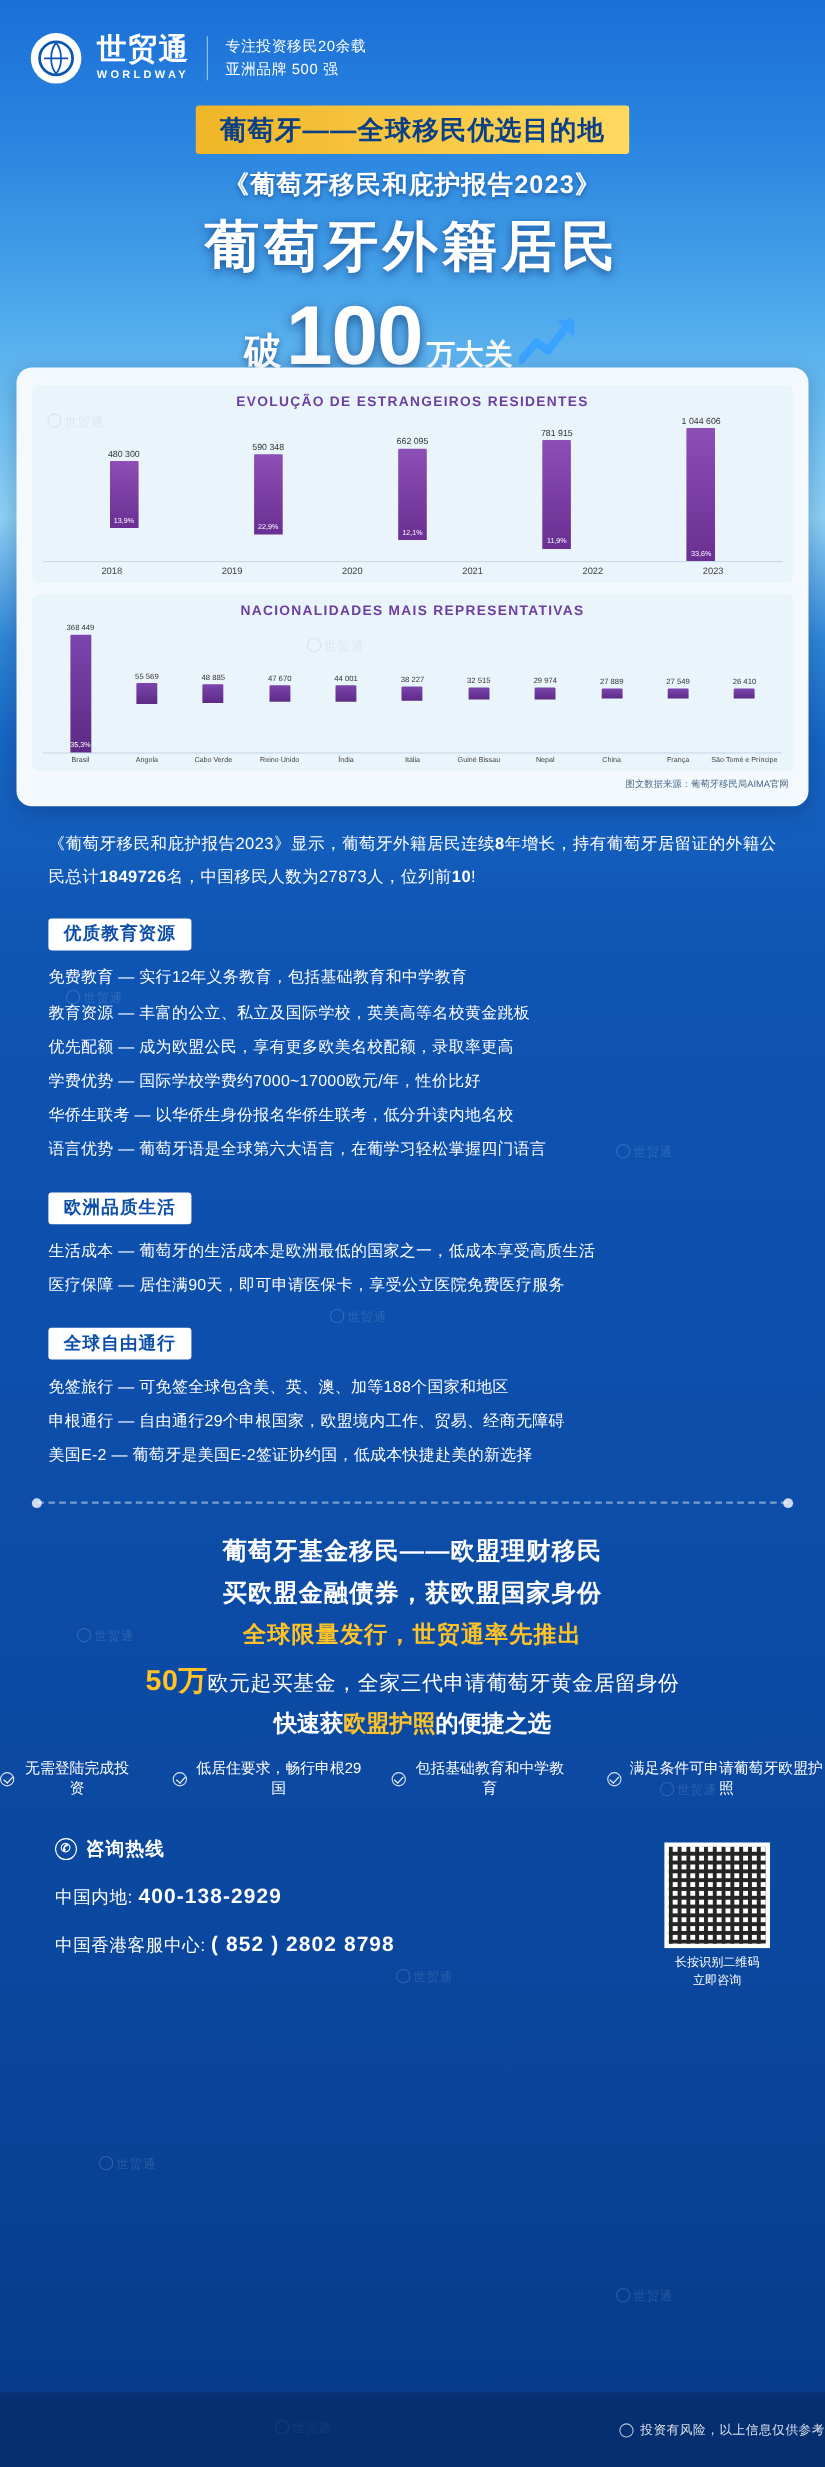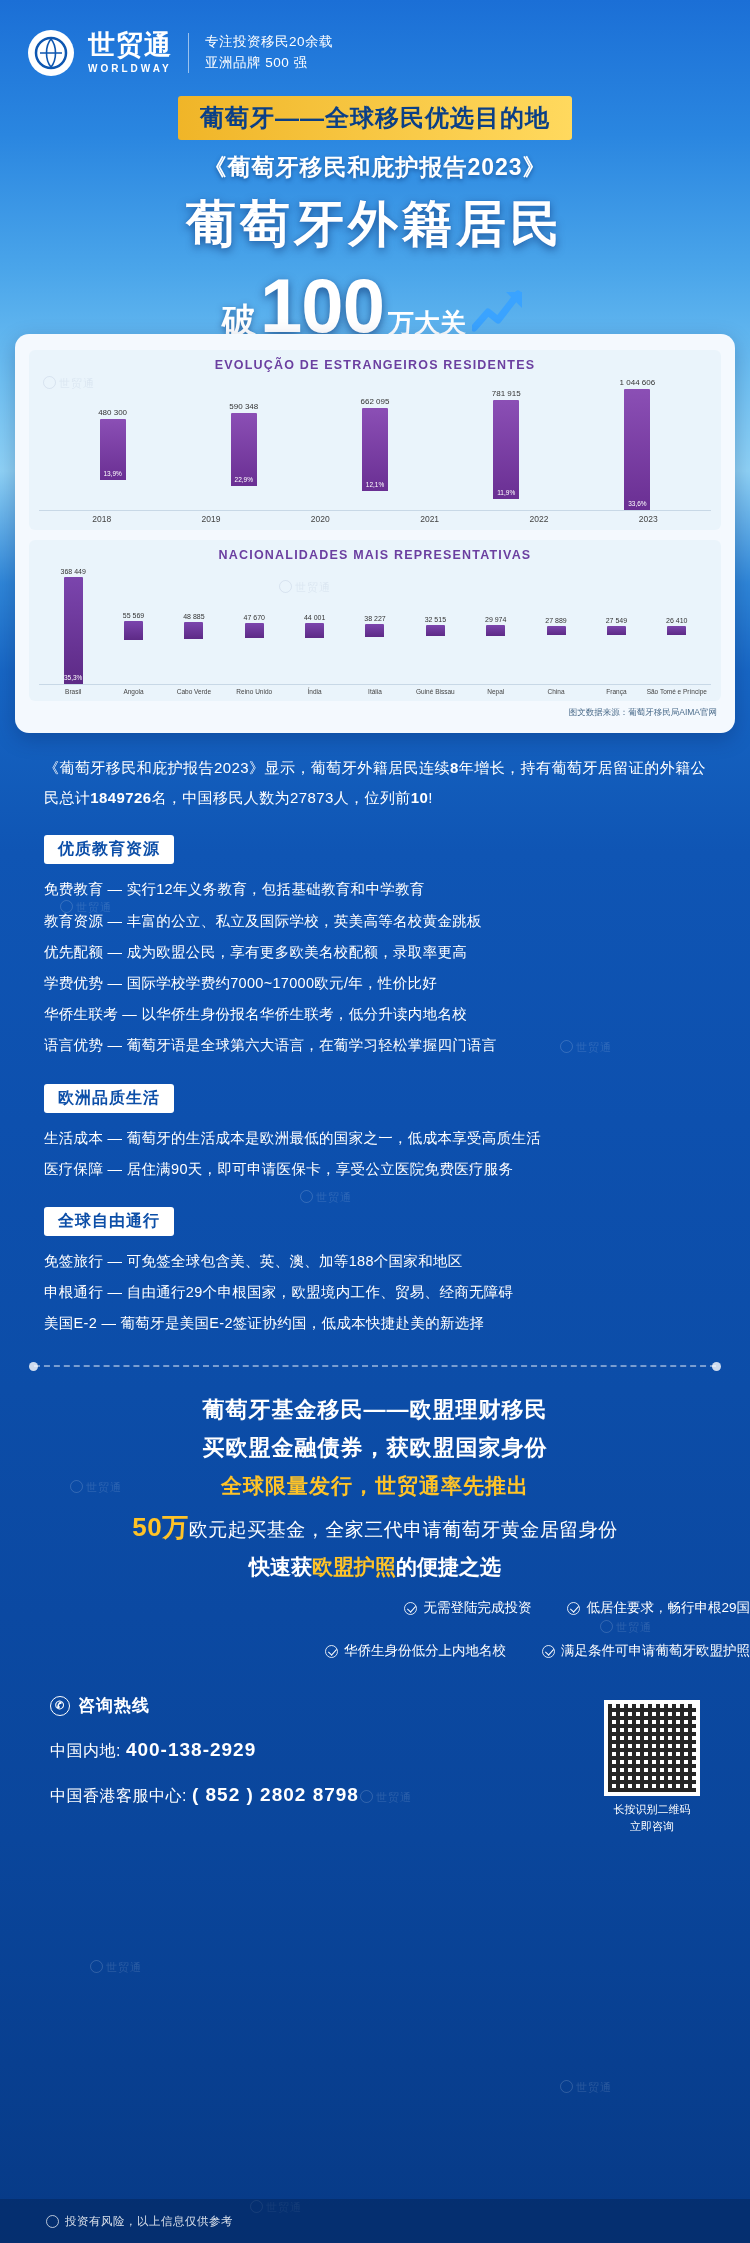--- a/index.html
+++ b/index.html
@@ -294,21 +294,21 @@
   }
   .promo-l4 .big { font-size: 26px; font-weight: bold; color: #ffc327; }
   .promo-l5 {
     margin-top: 8px;
     font-size: 21px; font-weight: bold; color: #ffffff;
   }
   .promo-l5 .y { color: #ffc327; }
   .promo-bullets {
     margin-top: 18px;
     display: flex;
-    flex-direction: column;
+    flex-direction: row;
     align-items: flex-end;
     gap: 25px;
   }
   .bullet-row { display: flex; gap: 36px; }
   .bullet {
     color: #ffffff; font-size: 13.5px;
     display: flex; align-items: center; gap: 6px;
   }
   .tick {
     display: inline-block;
@@ -372,24 +372,25 @@
   }
   .qr-cap {
     margin-top: 5px;
     color: #ffffff; font-size: 11px; line-height: 1.5;
   }
 
   
   .footer {
     position: absolute;
     left: 0; right: 0; bottom: 0;
-    height: 44px;
+    height: 68px;
     background: rgba(4,38,92,0.55);
     display: flex; align-items: center;
     padding-left: 46px;
+    justify-content: flex-end;
   }
   .footer-txt {
     color: rgba(255,255,255,0.85);
     font-size: 11.5px;
     letter-spacing: 0.5px;
   }
   .footer-badge {
     display: inline-block;
     width: 13px; height: 13px;
     border: 1px solid rgba(255,255,255,0.7);
@@ -619,21 +620,21 @@
             <span>无需登陆完成投资</span>
           </div>
         <div class="bullet">
             <span class="tick"></span>
             <span>低居住要求，畅行申根29国</span>
           </div>
       </div>
       <div class="bullet-row">
         <div class="bullet">
             <span class="tick"></span>
-            <span>华侨生身份低分上内地名校</span>
+            <span>包括基础教育和中学教育</span>
           </div>
         <div class="bullet">
             <span class="tick"></span>
             <span>满足条件可申请葡萄牙欧盟护照</span>
           </div>
       </div>
     </div>
   </div>
 
   <div class="contact">

